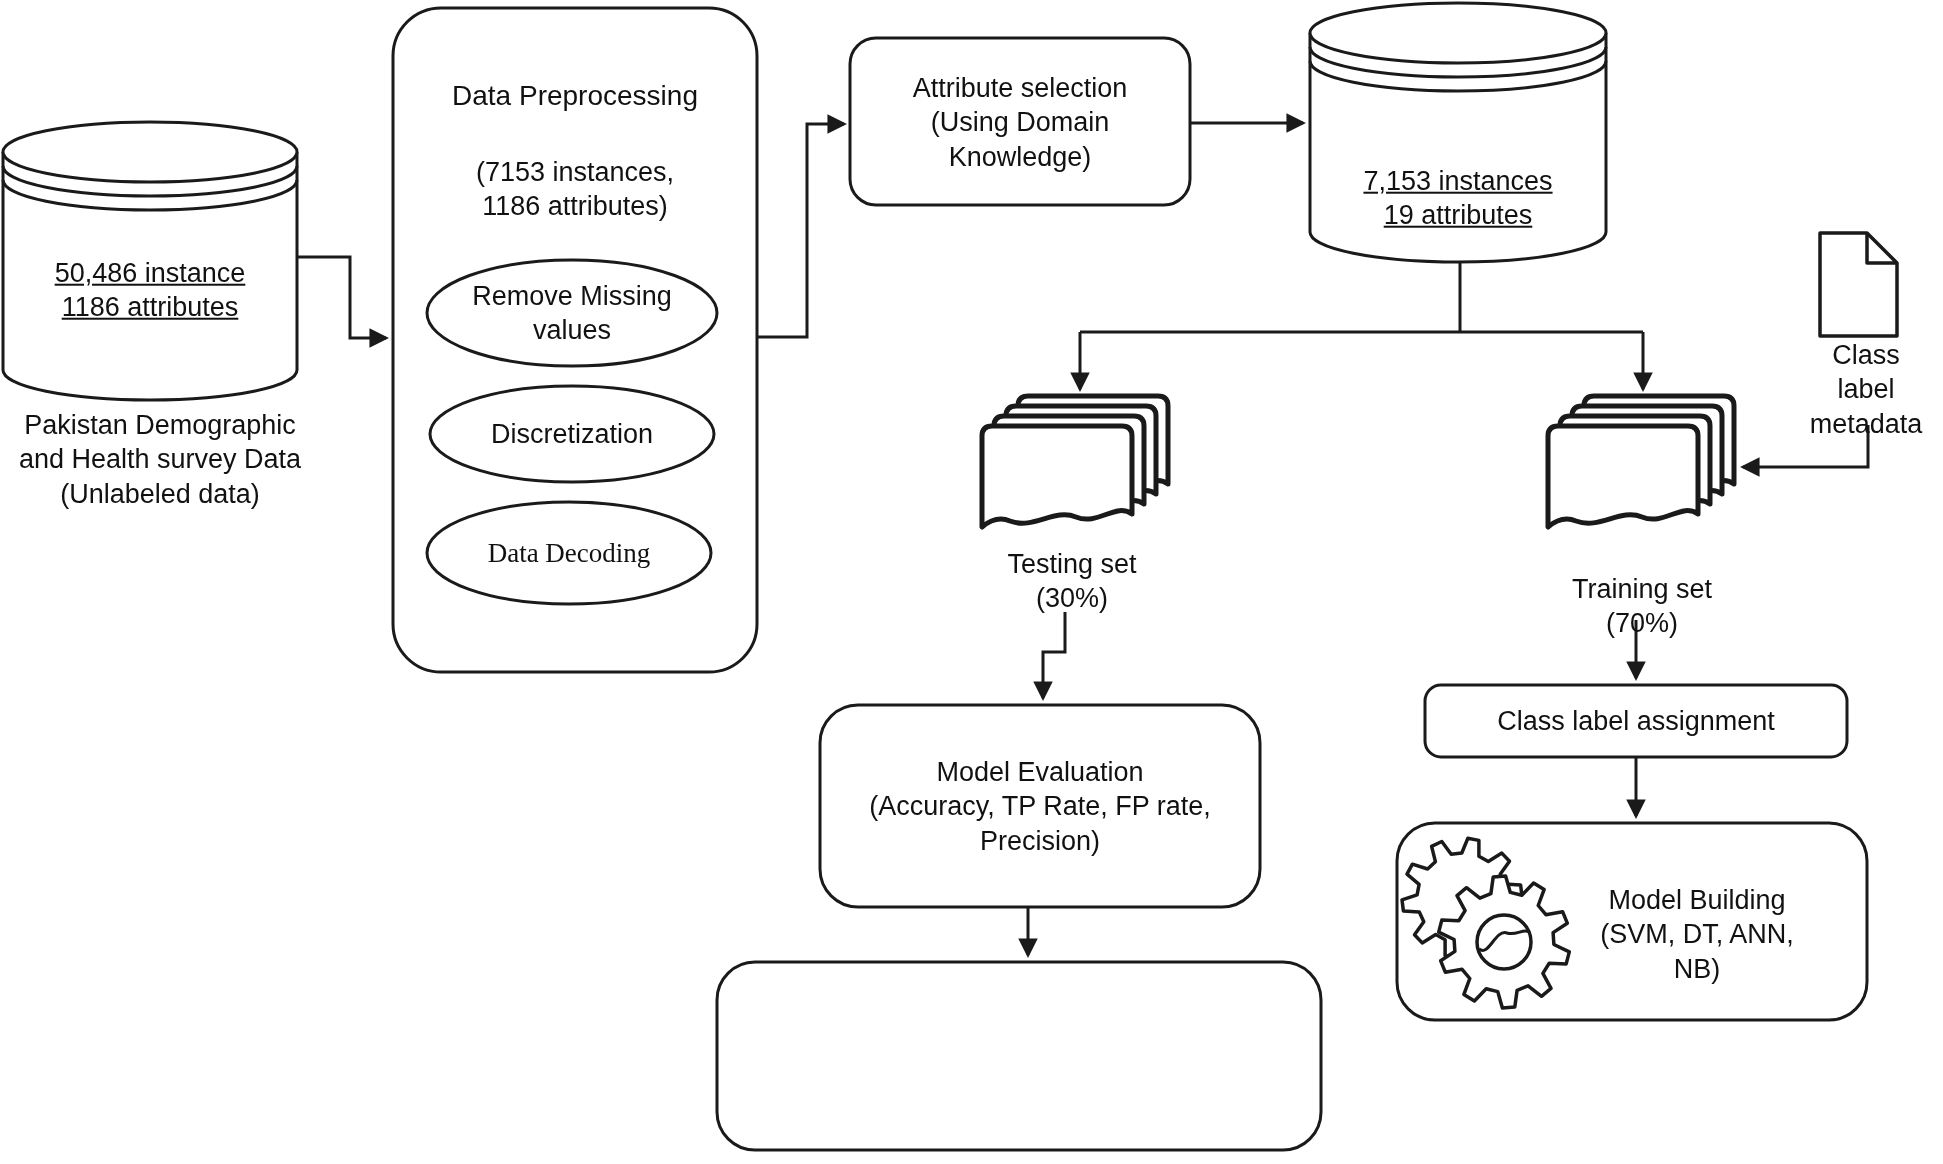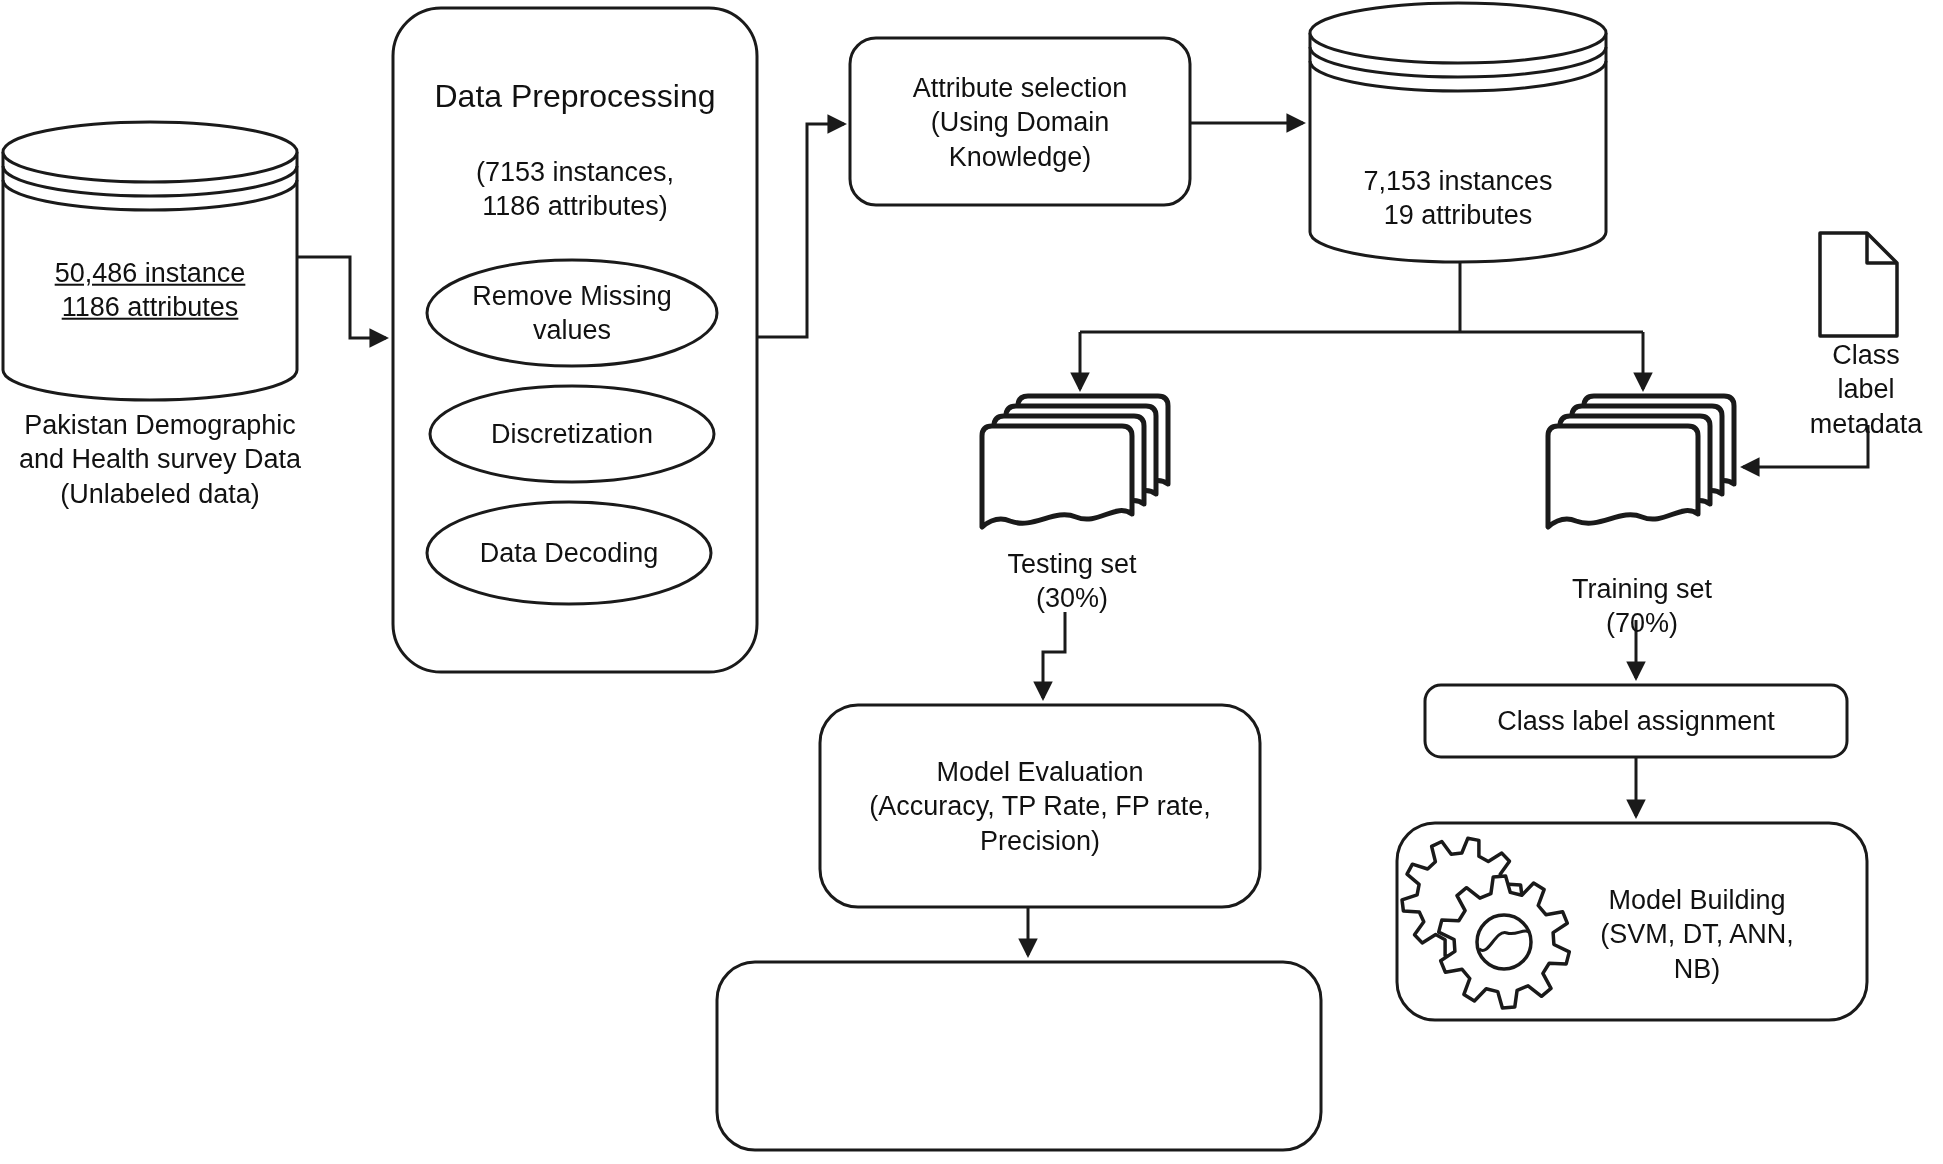--- a/index.html
+++ b/index.html
@@ -1,21 +1,21 @@
 <!DOCTYPE html>
 <html><head>
 <meta charset="utf-8">
 <style>
   html,body{margin:0;padding:0;background:#ffffff;}
   #canvas{position:relative;width:1943px;height:1164px;background:#ffffff;overflow:hidden;
           font-family:"Liberation Sans","DejaVu Sans",sans-serif;color:#111;}
   #shapes{position:absolute;left:0;top:0;}
   .t{position:absolute;transform:translate(-50%,-50%);text-align:center;white-space:pre-line;
      font-size:27px;line-height:1.27;color:#111;}
-  .t.lg{font-size:32px;}
+  .t.lg{font-size:28px;}
 </style>
 </head>
 <body>
 
 <div id="canvas">
 
   <svg id="shapes" width="1943" height="1164" viewBox="0 0 1943 1164">
     <defs>
       <marker id="ah" viewBox="0 0 10 10" refX="8.5" refY="5" markerWidth="6.5" markerHeight="6.5" orient="auto-start-reverse">
         <path d="M0,0 L10,5 L0,10 z" fill="#1a1a1a"></path>
@@ -98,27 +98,27 @@
   <div class="t" style="left:160px;top:459px;">Pakistan Demographic
 and Health survey Data
 (Unlabeled data)</div>
 
   <div class="t lg" style="left:575px;top:96px;">Data Preprocessing</div>
   <div class="t" style="left:575px;top:189px;">(7153 instances,
 1186 attributes)</div>
   <div class="t" style="left:572px;top:313px;">Remove Missing
 values</div>
   <div class="t" style="left:572px;top:434px;">Discretization</div>
-  <div class="t" style="left:569px;top:553px;">Data Decoding</div>
+  <div class="t" style="left:569px;top:553px;font-family:Liberation Serif, serif;">Data Decoding</div>
 
   <div class="t" style="left:1020px;top:122px;">Attribute selection
 (Using Domain
 Knowledge)</div>
 
-  <div class="t" style="left:1458px;top:198px;">7,153 instances
+  <div class="t" style="left:1458px;top:198px;text-decoration:underline;">7,153 instances
 19 attributes</div>
 
   <div class="t" style="left:1072px;top:581px;">Testing set
 (30%)</div>
   <div class="t" style="left:1642px;top:583px;margin-top:23px;">Training set
 (70%)</div>
 
   <div class="t" style="left:1866px;top:389px;">Class label
 metadata</div>
 

